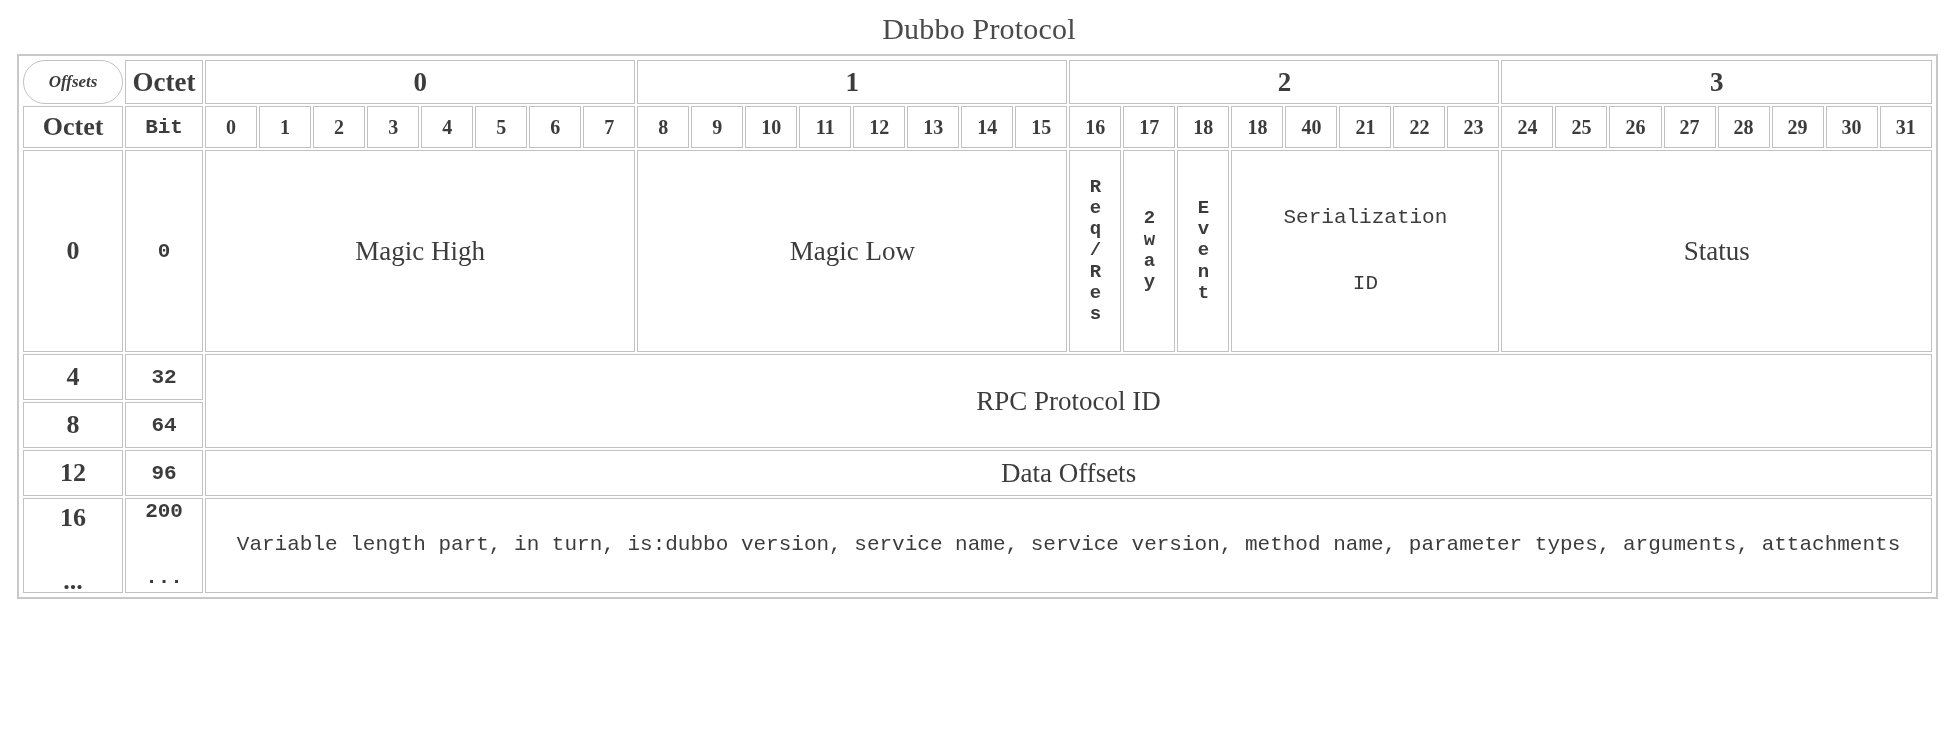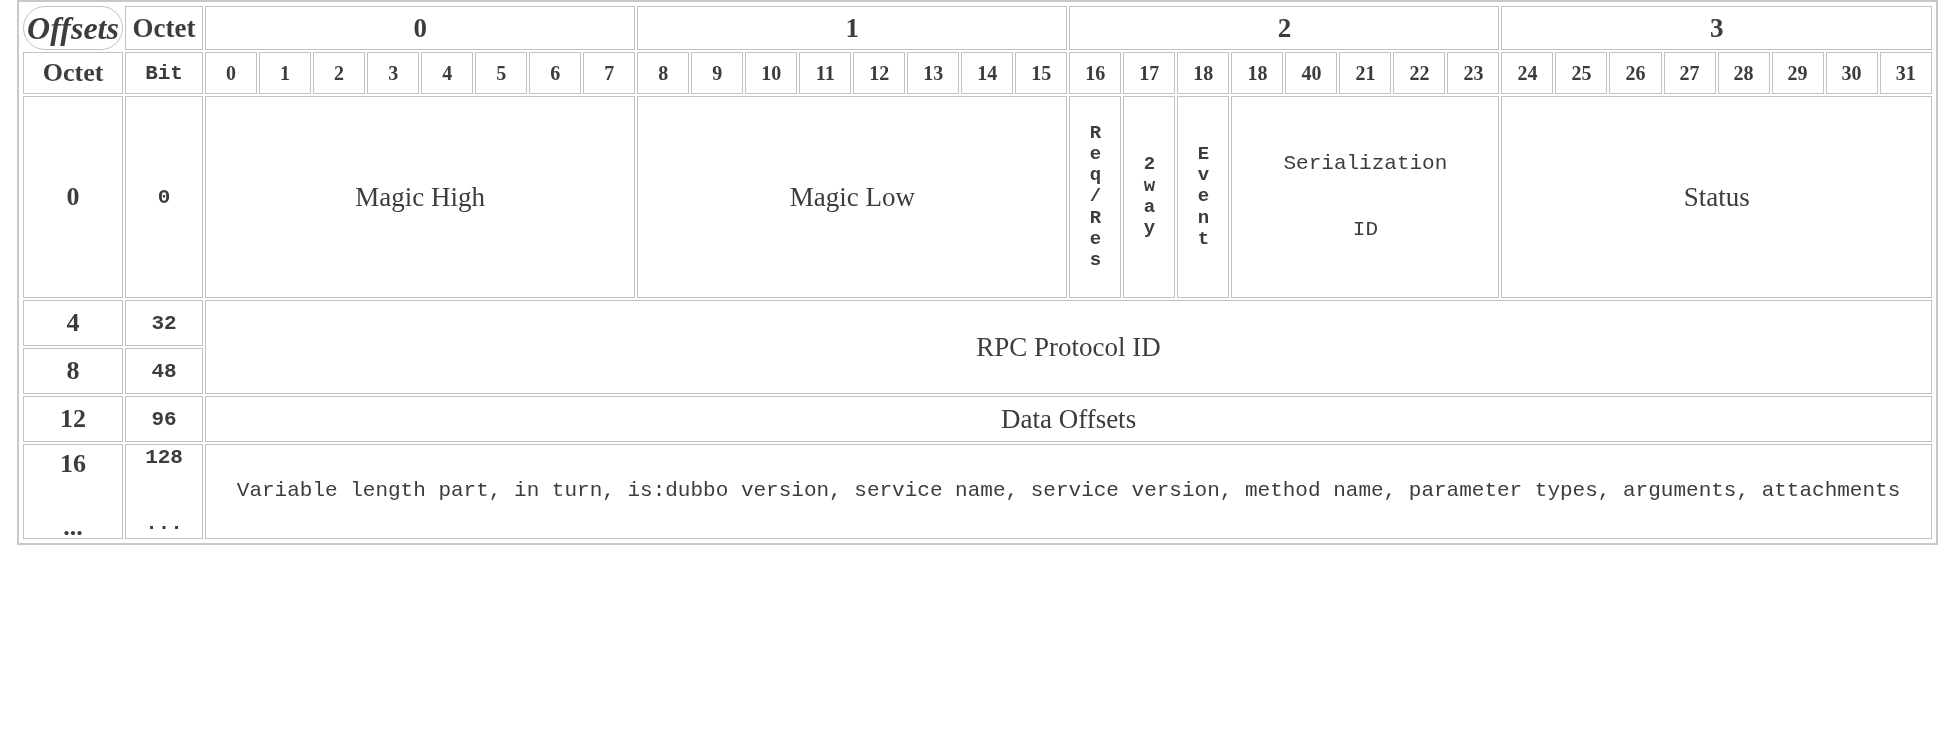--- a/index.html
+++ b/index.html
@@ -61,21 +61,21 @@
     vertical-align: middle;
     padding: 0;
     color: #3c3c3c;
     overflow: hidden;
   }
 
   
   .h-offsets {
     font-weight: bold;
     font-style: italic;
-    font-size: 32px;
+    font-size: 17px;
     height: 42px;
     font-family: "Liberation Serif", "DejaVu Serif", serif;
     border-radius: 22px;
   }
   .h-octet-top {
     font-weight: bold;
     font-size: 27px;
     height: 42px;
     font-family: "Liberation Serif", "DejaVu Serif", serif;
   }
@@ -175,20 +175,21 @@
     height: 100%;
     line-height: 1.25;
     gap: 40px;
   }
 </style>
 </head>
 <body>
 
 <div class="page">
 
+  <div class="diagram-title">Dubbo Protocol</div>
 
   <div class="table-wrap">
     <table class="proto">
       <colgroup>
         <col style="width:100px">
         <col style="width:78px">
         <col span="32" style="width:52px">
       </colgroup>
       <tbody>
 
@@ -289,39 +290,39 @@
         </tr>
 
         <tr class="row-id">
           <td class="c-offset">4</td>
           <td class="c-bitoffset">32</td>
           <td class="c-field-serif" colspan="32" rowspan="2">RPC Protocol ID</td>
         </tr>
 
         <tr class="row-id">
           <td class="c-offset">8</td>
-          <td class="c-bitoffset">48</td>
+          <td class="c-bitoffset">64</td>
         </tr>
 
         <tr class="row-len">
           <td class="c-offset">12</td>
           <td class="c-bitoffset">96</td>
           <td class="c-field-serif" colspan="32">Data Offsets</td>
         </tr>
 
         <tr class="row-var">
           <td class="c-offset">
             <div class="twoline">
               <span>16</span>
               <span class="offset-ell">...</span>
             </div>
           </td>
           <td class="c-bitoffset">
             <div class="twoline">
-              <span>128</span>
+              <span>200</span>
               <span>...</span>
             </div>
           </td>
           <td class="c-field-mono" colspan="32">
             <div class="varbody">
               <span>Variable length part, in turn, is:</span>
               <span>dubbo version, service name, service version, method name, parameter types, arguments, attachments</span>
             </div>
           </td>
         </tr>

